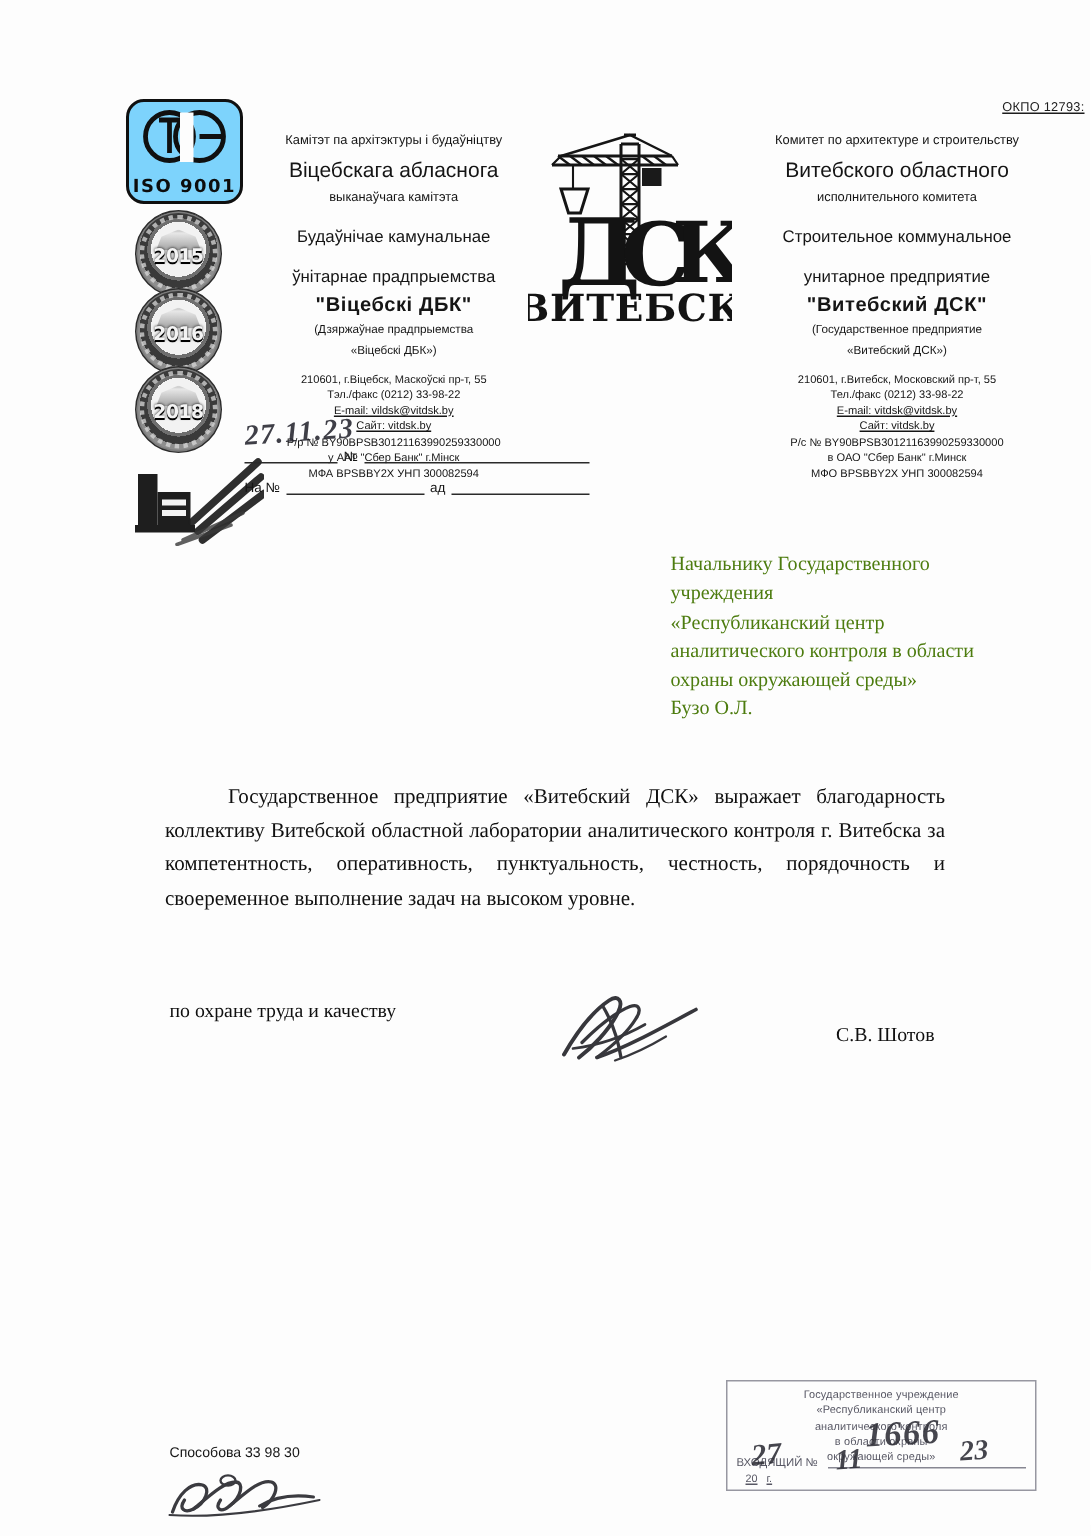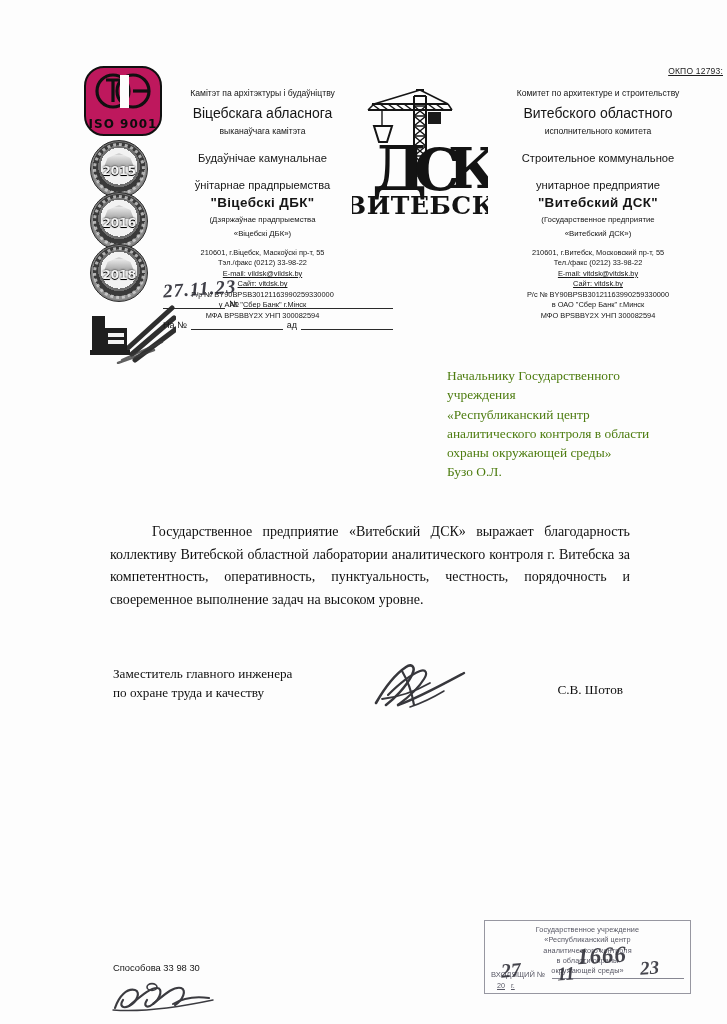--- a/index.html
+++ b/index.html
@@ -37,23 +37,23 @@
   .badge-col {
     position: absolute;
     left: 82px;
     top: 66px;
     width: 96px;
   }
   .iso-mark {
     width: 74px;
     height: 66px;
     border: 2.5px solid #101010;
-    border-radius: 20px;
+    border-radius: 12px;
     position: relative;
-    background: #be185d;
+    background: #7dd3fc;
     margin-left: 2px;
   }
   .iso-circles {
     position: absolute;
     left: 7px; top: 4px;
     width: 60px; height: 38px;
   }
   .iso-txt {
     position: absolute;
     left: 0; right: 0;
@@ -382,21 +382,21 @@
     <div class="l2">Віцебскага абласнога</div>
     <div class="l3">выканаўчага камітэта</div>
     <div class="big">Будаўнічае камунальнае</div>
     <div class="big">ўнітарнае прадпрыемства</div>
     <div class="name">"Віцебскі  ДБК"</div>
     <div class="paren">(Дзяржаўнае прадпрыемства</div>
     <div class="paren">«Віцебскі ДБК»)</div>
     <div class="addr">
       <div>210601, г.Віцебск, Маскоўскі пр-т, 55</div>
       <div>Тэл./факс (0212) 33-98-22</div>
-      <div class="u">E-mail: vildsk@vildsk.by</div>
+      <div class="u">E-mail: vildsk@vitdsk.by</div>
       <div class="u">Сайт: vitdsk.by</div>
       <div>Р/р № BY90BPSB30121163990259330000</div>
       <div>у ААТ "Сбер Банк" г.Мінск</div>
       <div>МФА BPSBBY2X     УНП 300082594</div>
     </div>
   </div>
 
   <svg class="dsk-logo" viewBox="0 0 136 140">
     <g stroke="#151515" fill="none" stroke-width="1.5">
 
@@ -466,21 +466,20 @@
     <div>«Республиканский центр</div>
     <div>аналитического контроля в области</div>
     <div>охраны окружающей среды»</div>
     <div>Бузо О.Л.</div>
   </div>
 
   <div class="body-text">Государственное предприятие «Витебский ДСК» выражает благодарность коллективу Витебской областной лаборатории аналитического контроля г. Витебска за компетентность, оперативность, пунктуальность, честность, порядочность и своеременное выполнение задач на высоком уровне.</div>
 
   <div class="sign-row">
     <div class="sign-title">
-      <div>Заместитель главного инженера</div>
       <div>по охране труда и качеству</div>
     </div>
     <div class="sign-name">С.В. Шотов</div>
   </div>
 
   <svg class="sign-scribble" viewBox="0 0 125 62">
     <g fill="none" stroke="#1a1a20" stroke-linecap="round" stroke-linejoin="round" opacity=".87">
       <path d="M8 48 C16 34, 26 20, 38 12 C44 8, 48 12, 44 20 C38 32, 26 44, 18 50" stroke-width="2.6"></path>
       <path d="M20 40 C30 30, 42 20, 52 16 C58 14, 60 18, 56 24 C50 34, 38 44, 30 50" stroke-width="2.2"></path>
       <path d="M14 44 C30 42, 48 36, 62 28" stroke-width="1.8"></path>

